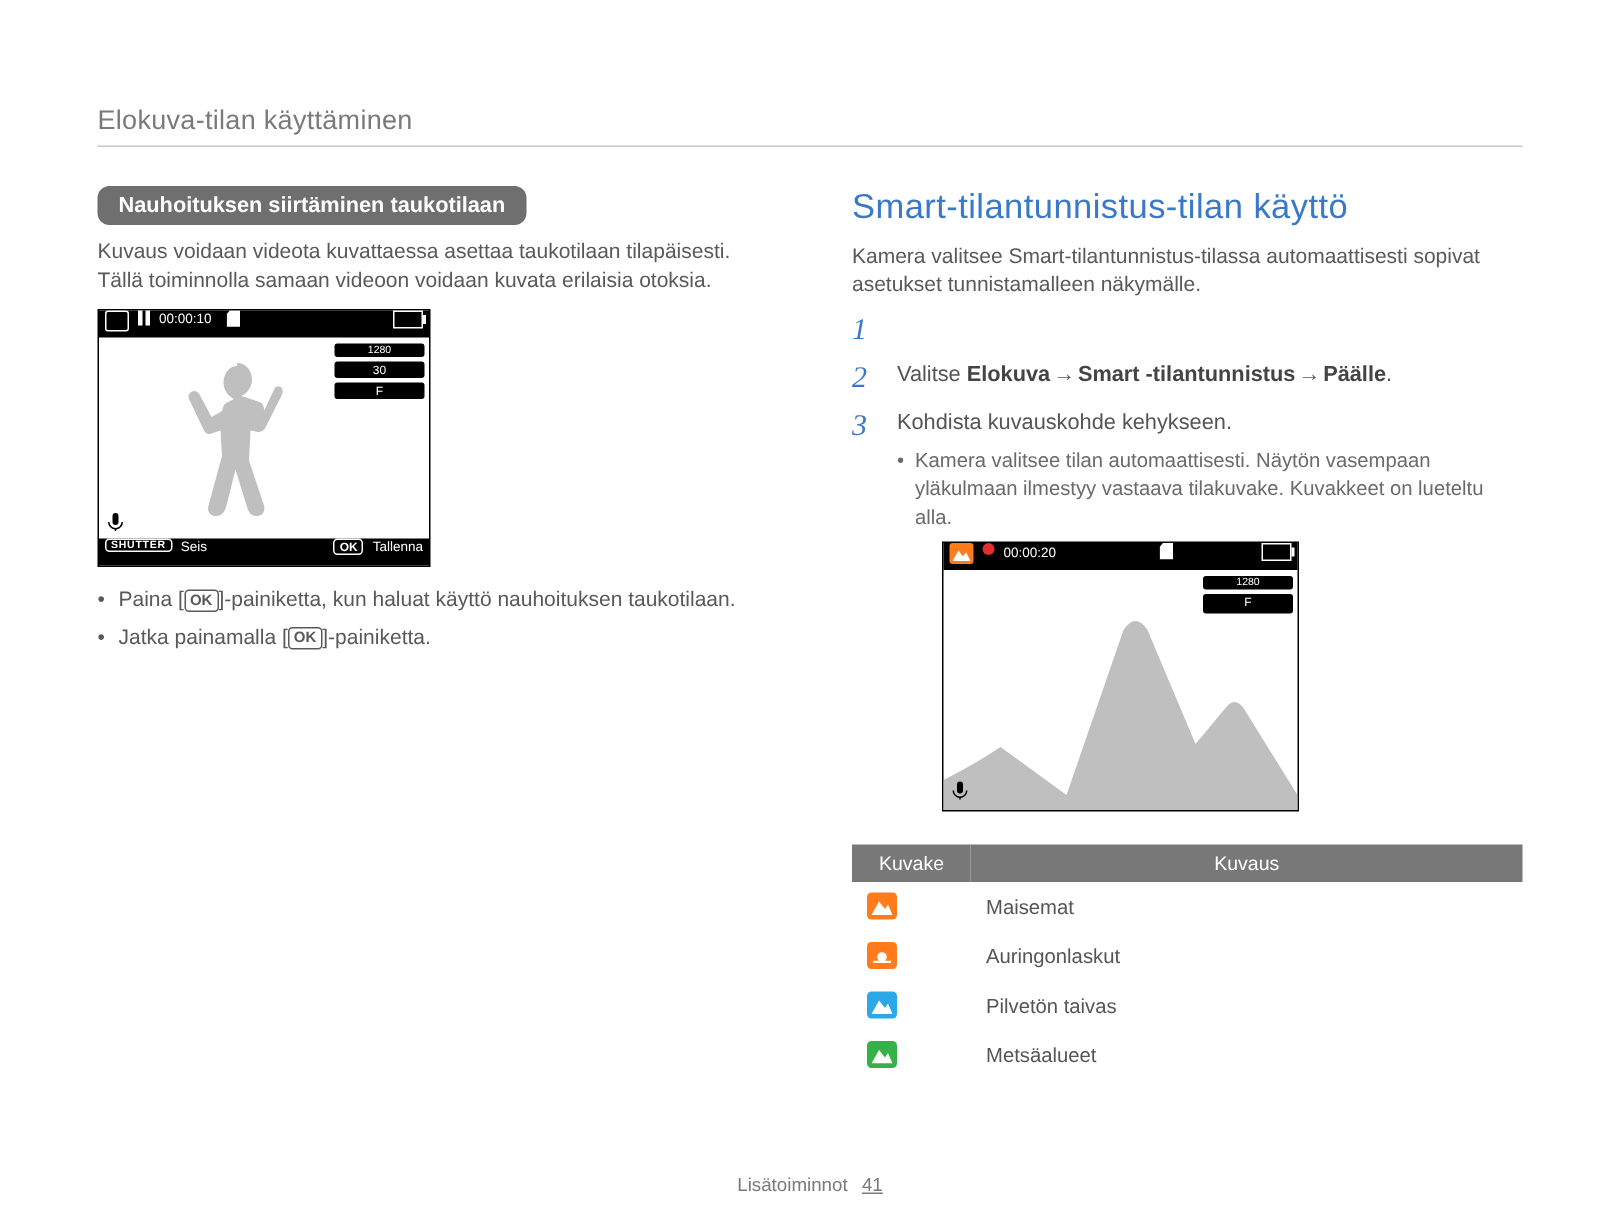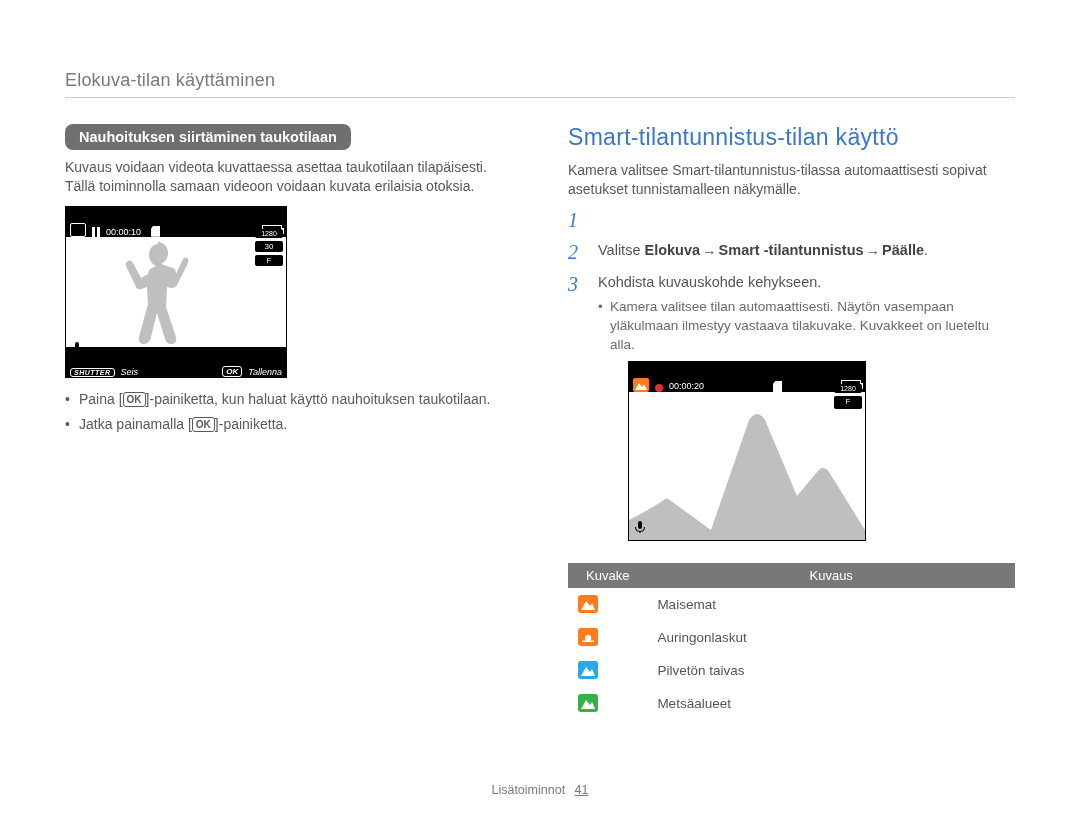--- a/index.html
+++ b/index.html
@@ -37,32 +37,32 @@
   .h2-blue{
     color:#3a79c8;font-size:23px;font-weight:400;
     letter-spacing:.3px;margin:0 0 10px 0;
   }
 
   
   .cam1{
     width:220px;height:170px;border:1px solid #000;
     position:relative;background:#fff;margin:4px 0 12px 0;
   }
-  .topbar,.botbar{position:absolute;left:0;right:0;height:30px;background:#000;color:#fff;
-    font-size:9px;display:flex;align-items:flex-end;}
+  .topbar,.botbar{position:absolute;left:0;right:0;height:18px;background:#000;color:#fff;
+    font-size:9px;display:flex;align-items:flex-start;}
   .topbar{top:0;padding:0 4px;gap:6px;}
-  .botbar{bottom:0;padding:0 4px;gap:6px;justify-content:flex-start;font-style:italic;}
+  .botbar{bottom:0;padding:0 4px;gap:6px;justify-content:flex-start;}
   .tb-icon{width:14px;height:12px;border:1px solid #fff;border-radius:2px;display:inline-block;position:relative;}
   .pause{display:inline-flex;gap:2px;}
   .pause span{width:3px;height:10px;background:#fff;display:inline-block;}
   .battery{width:18px;height:10px;border:1px solid #fff;position:relative;margin-left:auto;}
   .battery::after{content:"";position:absolute;right:-3px;top:2px;width:2px;height:6px;background:#fff;}
   .sd{width:9px;height:11px;background:#fff;margin-left:4px;clip-path:polygon(0 25%,25% 0,100% 0,100% 100%,0 100%);}
   .side-icons{position:absolute;right:3px;top:22px;display:flex;flex-direction:column;gap:3px;align-items:flex-end;}
-  .chip{background:#000;color:#fff;font-size:8px;padding:1px 3px;border-radius:2px;min-width:22px;text-align:center;}
+  .chip{background:#000;color:#fff;font-size:8px;padding:1px 19px;border-radius:2px;min-width:22px;text-align:center;}
   .chip-hd{font-size:7px;line-height:7px;}
   .mic{position:absolute;left:4px;bottom:22px;width:14px;height:14px;}
   .mic svg{width:14px;height:14px;}
   .silhouette{position:absolute;left:44px;top:32px;width:100px;height:118px;}
   .silhouette svg{width:100%;height:100%;}
   .okbadge{border:1px solid #fff;border-radius:3px;padding:0 3px;font-size:8px;font-weight:bold;}
   .shutterbadge{border:1px solid #fff;border-radius:3px;padding:0 3px;font-size:7px;font-weight:bold;letter-spacing:.5px;}
 
   .bullets{margin:6px 0 0 0;padding:0;list-style:none;}
   .bullets li{font-size:14px;line-height:1.4;color:#595959;padding-left:14px;position:relative;margin-bottom:6px;}

